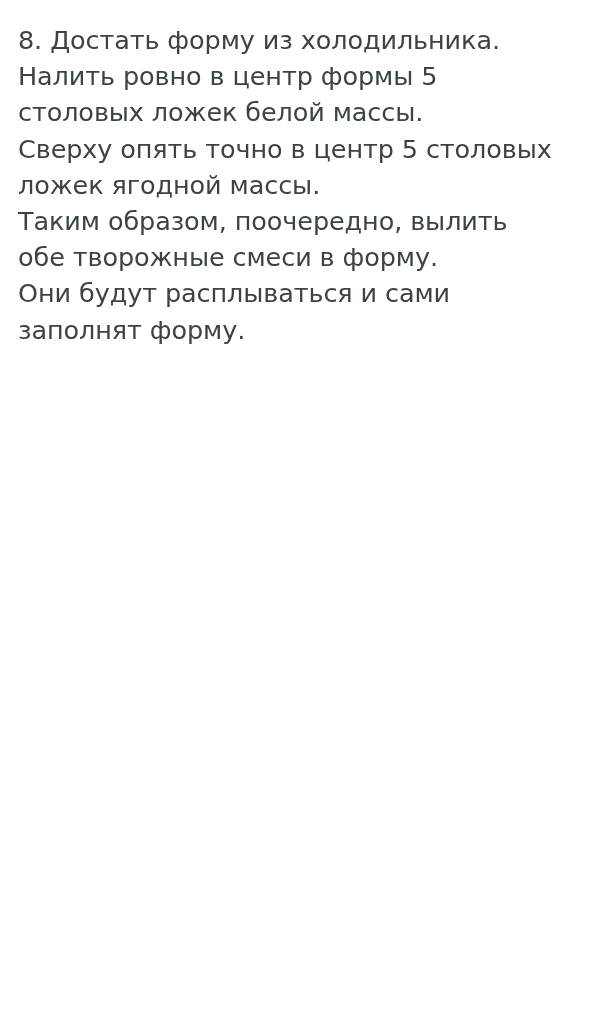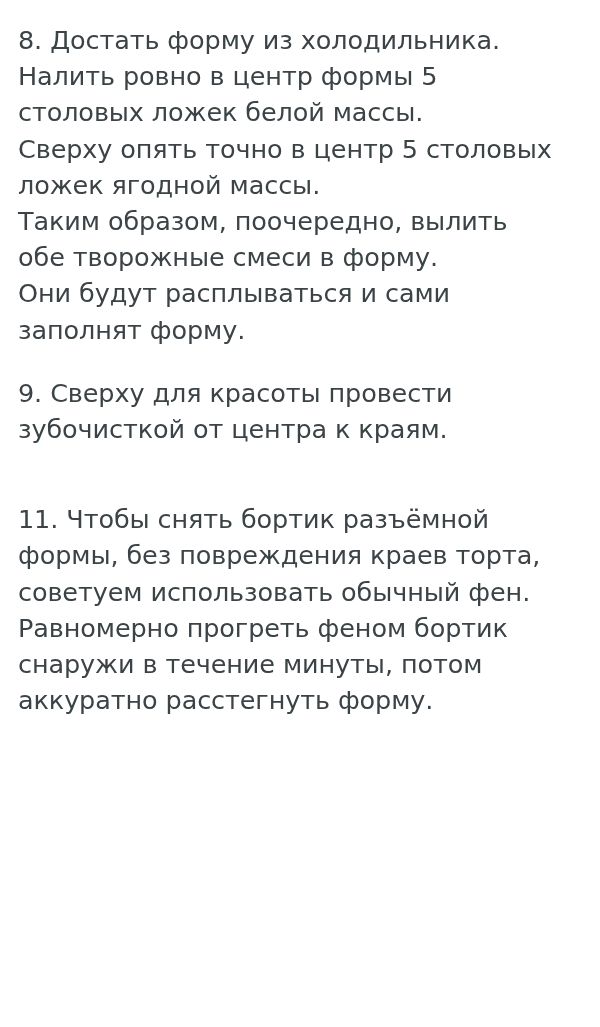--- a/index.html
+++ b/index.html
@@ -44,28 +44,20 @@
 Налить ровно в центр формы 5
 столовых ложек белой массы.
 Сверху опять точно в центр 5 столовых
 ложек ягодной массы.
 Таким образом, поочередно, вылить
 обе творожные смеси в форму.
 Они будут расплываться и сами
 заполнят форму.</p>
   <div class="gap"></div>
 
-  <p class="block">9. Сверху для красоты провести
-зубочисткой от центра к краям.</p>
   <div class="gap"></div>
 
   <div class="gap"></div>
 
-  <p class="block">11. Чтобы снять бортик разъёмной
-формы, без повреждения краев торта,
-советуем использовать обычный фен.
-Равномерно прогреть феном бортик
-снаружи в течение минуты, потом
-аккуратно расстегнуть форму.</p>
   <div class="gap-small"></div>
 
 
 </div>
 
 </body></html>

